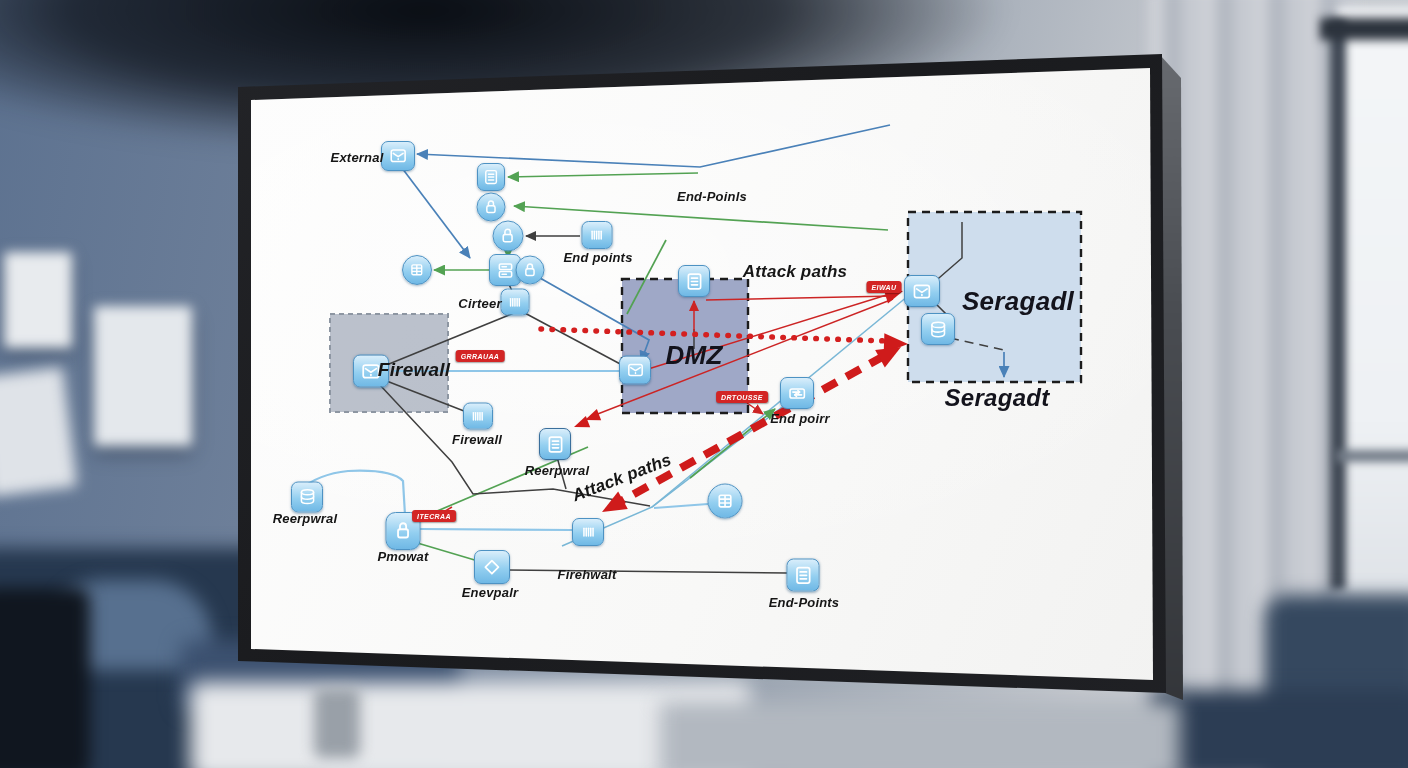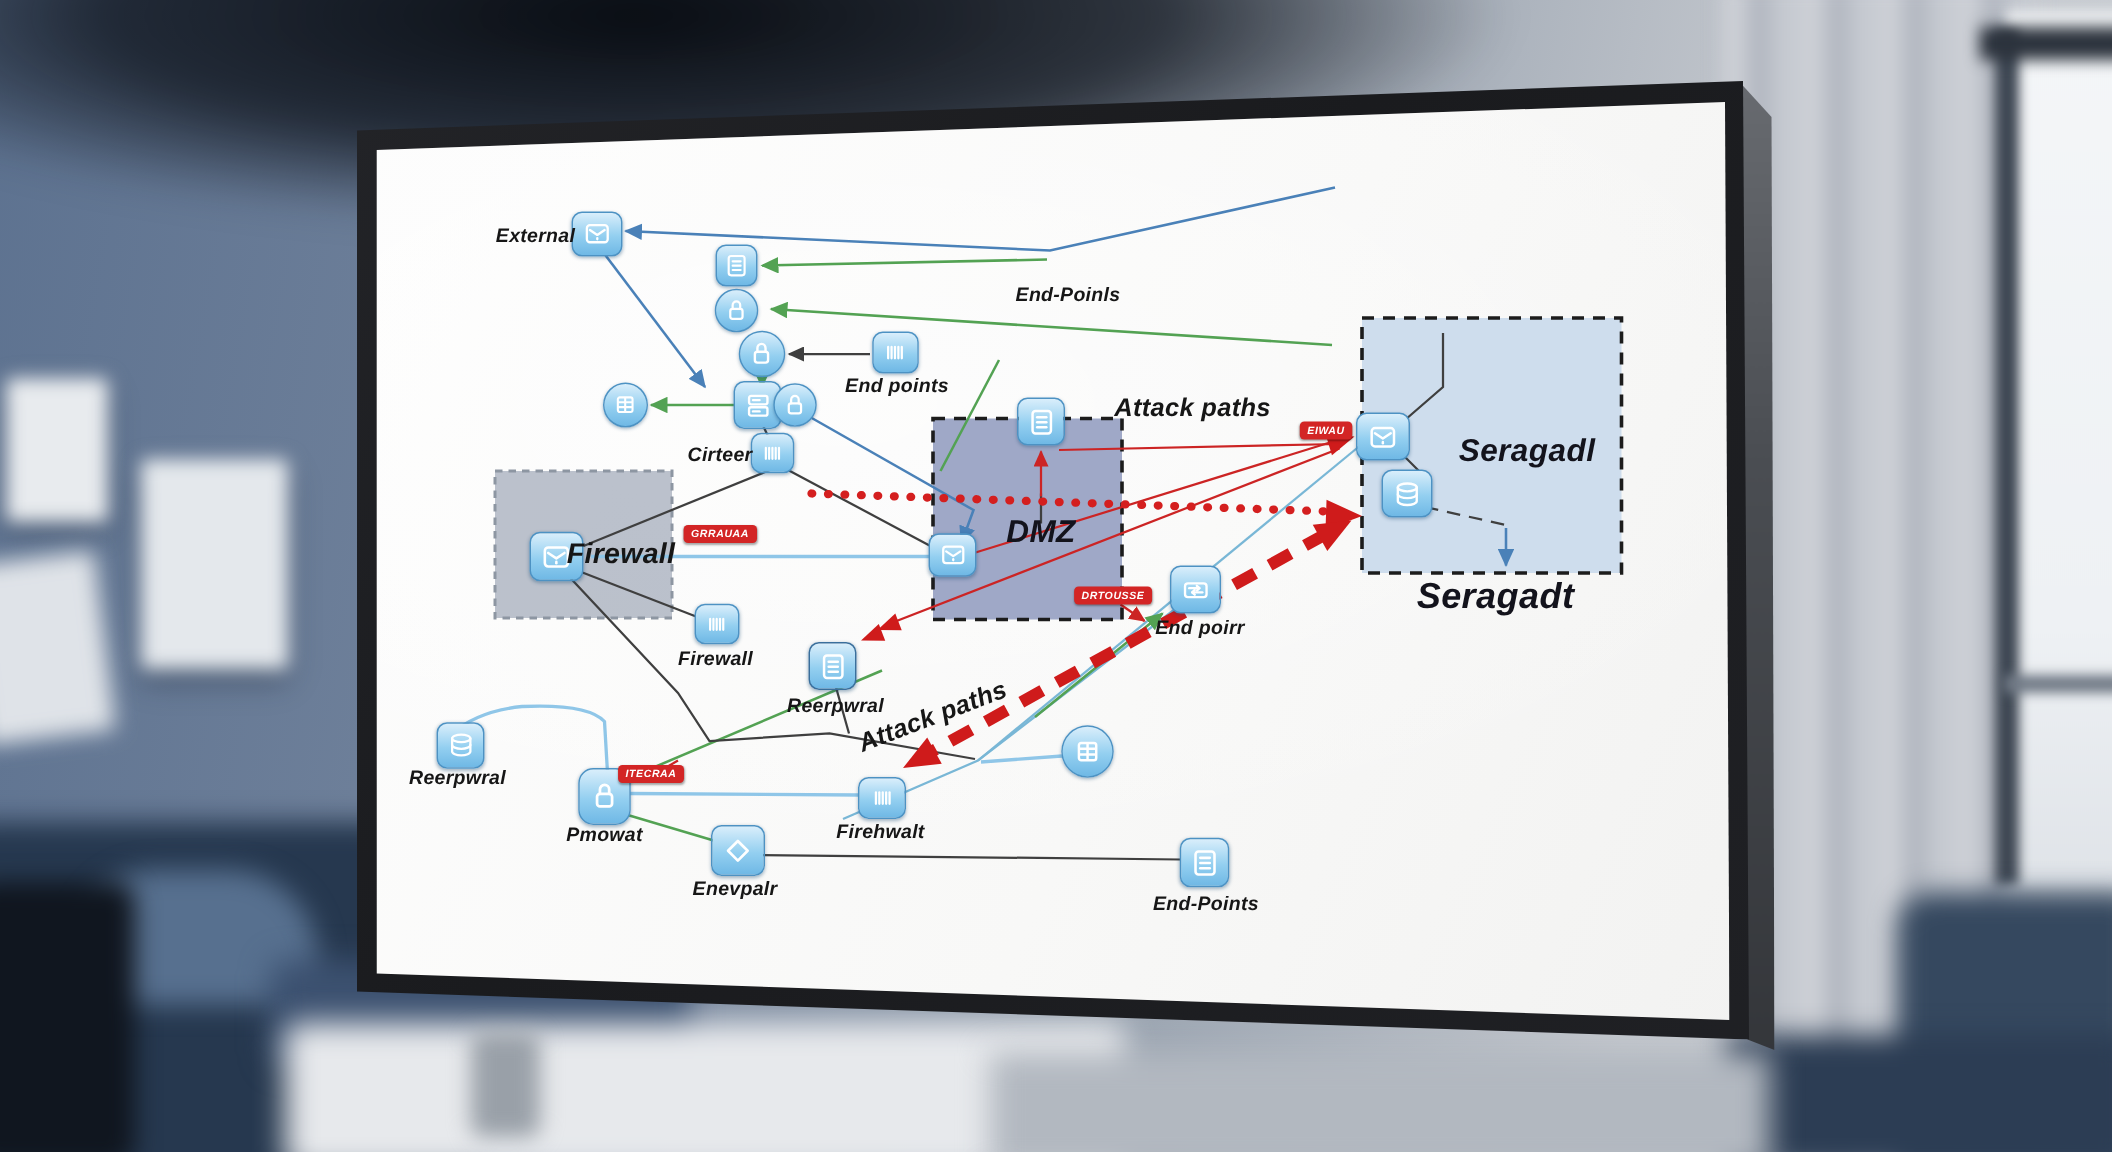--- a/index.html
+++ b/index.html
@@ -45,21 +45,21 @@
   
   .diagram{position:absolute;inset:0;}
   .diagram svg.wires{position:absolute;left:0;top:0;}
   .node{position:absolute;transform:translate(-50%,-50%);display:flex;align-items:center;justify-content:center;
     background:linear-gradient(180deg,#d9eefb 0%,#93cff0 55%,#6fb8e5 100%);
     border:1.6px solid #4d92c3;border-radius:7px;color:#ffffff;box-shadow:0 1px 2.5px rgba(25,75,115,.4);}
   .node.circle{border-radius:50%;}
   .node.soft{border-radius:10px;}
   .node svg{width:70%;height:70%;}
   .lbl{position:absolute;transform:translate(-50%,-50%);font-weight:700;font-size:13px;color:#161616;white-space:nowrap;letter-spacing:.2px;}
-  .lbl.big{font-size:21px;letter-spacing:.3px;color:#13131c;}
+  .lbl.big{font-size:26px;letter-spacing:.3px;color:#13131c;}
   .lbl.med{font-size:19px;}
   .lbl.annot{font-size:17px;}
   .lbl.rot{transform:translate(-50%,-50%) rotate(-21deg);}
   .badge{position:absolute;transform:translate(-50%,-50%);background:#d32525;color:#fff;
     font-weight:700;font-size:7px;line-height:1;padding:2.5px 5px;border-radius:3px;letter-spacing:.4px;
     box-shadow:0 1px 1.5px rgba(0,0,0,.35);text-transform:uppercase;white-space:nowrap;}
 </style>
 </head>
 <body>
 
@@ -363,21 +363,21 @@
       <div class="lbl big" style="left:694px;top:355px">DMZ</div>
       <div class="lbl big" style="left:1018px;top:301px">Seragadl</div>
       <div class="lbl big" style="left:997px;top:398px;font-size:24px">Seragadt</div>
       <div class="lbl med" style="left:414px;top:370px">Firewall</div>
       <div class="lbl" style="left:477px;top:439px">Firewall</div>
       <div class="lbl" style="left:557px;top:470px">Reerpwral</div>
       <div class="lbl" style="left:800px;top:418px">End poirr</div>
       <div class="lbl annot rot" style="left:622px;top:478px">Attack paths</div>
       <div class="lbl" style="left:305px;top:518px">Reerpwral</div>
       <div class="lbl" style="left:403px;top:556px">Pmowat</div>
-      <div class="lbl" style="left:587px;top:554px">Firehwalt</div>
+      <div class="lbl" style="left:587px;top:574px">Firehwalt</div>
       <div class="lbl" style="left:490px;top:592px">Enevpalr</div>
       <div class="lbl" style="left:804px;top:602px">End-Points</div>
 
       <div class="badge" style="left:884px;top:287px">Eiwau</div>
       <div class="badge" style="left:480px;top:356px">Grrauaa</div>
       <div class="badge" style="left:742px;top:397px">Drtousse</div>
       <div class="badge" style="left:434px;top:516px">Itecraa</div>
 
     </div>
   </div>

